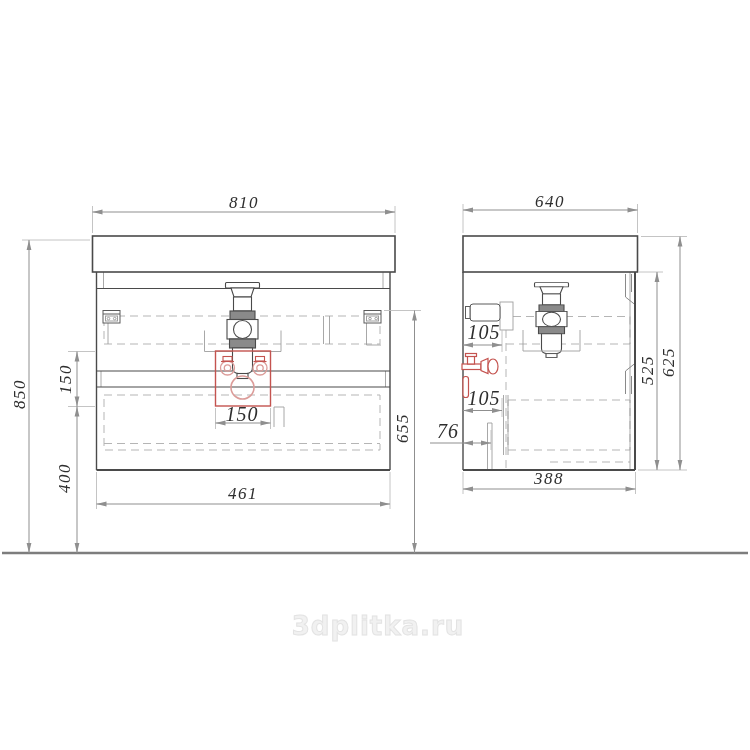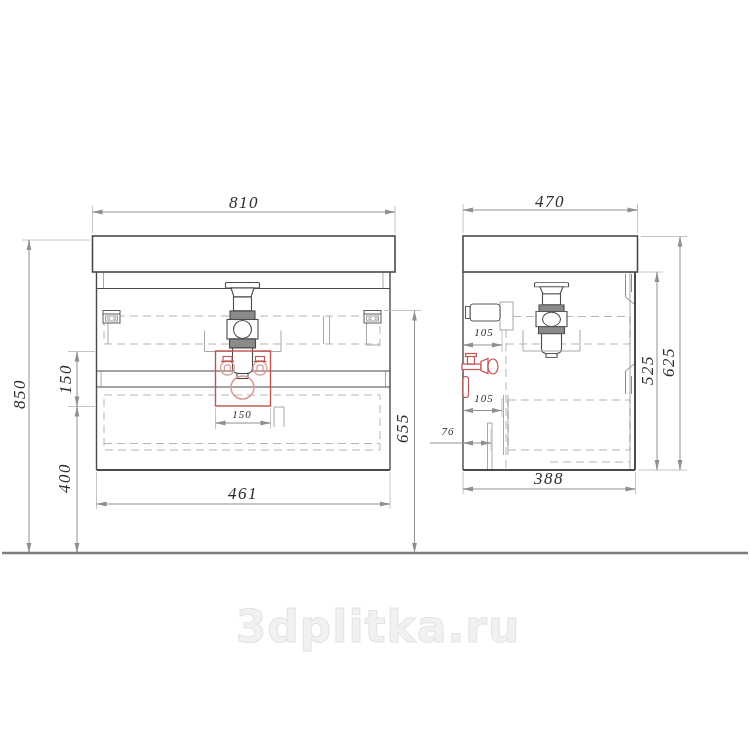--- a/index.html
+++ b/index.html
@@ -2,23 +2,23 @@
 <html><head>
 <meta charset="utf-8">
 <style>
   html,body{margin:0;padding:0;background:#ffffff;}
   .stage{position:relative;width:750px;height:750px;background:#fff;overflow:hidden;
          font-family:"Liberation Serif", serif;}
   .stage svg{position:absolute;left:0;top:0;}
   .dim{position:absolute;transform:translate(-50%,-50%);font-style:italic;
        font-size:17px;color:#2e2e2e;letter-spacing:1.5px;white-space:nowrap;line-height:1;}
   .dim.v{transform:translate(-50%,-50%) rotate(-90deg);}
-  .dim.sm{font-size:11px;letter-spacing:1px;}
+  .dim.sm{font-size:20px;letter-spacing:1px;}
   .watermark{position:absolute;left:378px;top:626px;transform:translate(-50%,-50%);
-       font-family:"DejaVu Sans", sans-serif;font-size:44px;font-weight:600;
+       font-family:"DejaVu Sans", sans-serif;font-size:26px;font-weight:600;
        color:#f1f1f1;-webkit-text-stroke:1px #e3e3e3;letter-spacing:1px;white-space:nowrap;}
 </style>
 </head>
 <body>
 
 <div class="stage">
 
 <svg width="750" height="750" viewBox="0 0 750 750" xmlns="http://www.w3.org/2000/svg" xmlns:xlink="http://www.w3.org/1999/xlink">
 
   <defs>
@@ -215,21 +215,21 @@
       M77 351.5 l-2.4 10 l4.8 0 z M77 406.5 l-2.4 -10 l4.8 0 z
       M77 406.5 l-2.4 10 l4.8 0 z M77 553 l-2.4 -10 l4.8 0 z
       M414.5 310.5 l-2.4 10 l4.8 0 z M414.5 553 l-2.4 -10 l4.8 0 z
       M657 272 l-2.4 10 l4.8 0 z M657 470 l-2.4 -10 l4.8 0 z
       M680 236.5 l-2.4 10 l4.8 0 z M680 470 l-2.4 -10 l4.8 0 z"></path>
   </g>
 </svg>
 
 <div>
   <span class="dim" style="left:244px;top:202px">810</span>
-  <span class="dim" style="left:550px;top:201px">470</span>
+  <span class="dim" style="left:550px;top:201px">640</span>
   <span class="dim v" style="left:19px;top:394px">850</span>
   <span class="dim v" style="left:65px;top:379px">150</span>
   <span class="dim v" style="left:64px;top:478px">400</span>
   <span class="dim v" style="left:402px;top:428px">655</span>
   <span class="dim" style="left:243px;top:493px">461</span>
   <span class="dim sm" style="left:242px;top:414px">150</span>
   <span class="dim" style="left:549px;top:478px">388</span>
   <span class="dim v" style="left:647px;top:370px">525</span>
   <span class="dim v" style="left:668px;top:362px">625</span>
   <span class="dim sm" style="left:484px;top:332px">105</span>

